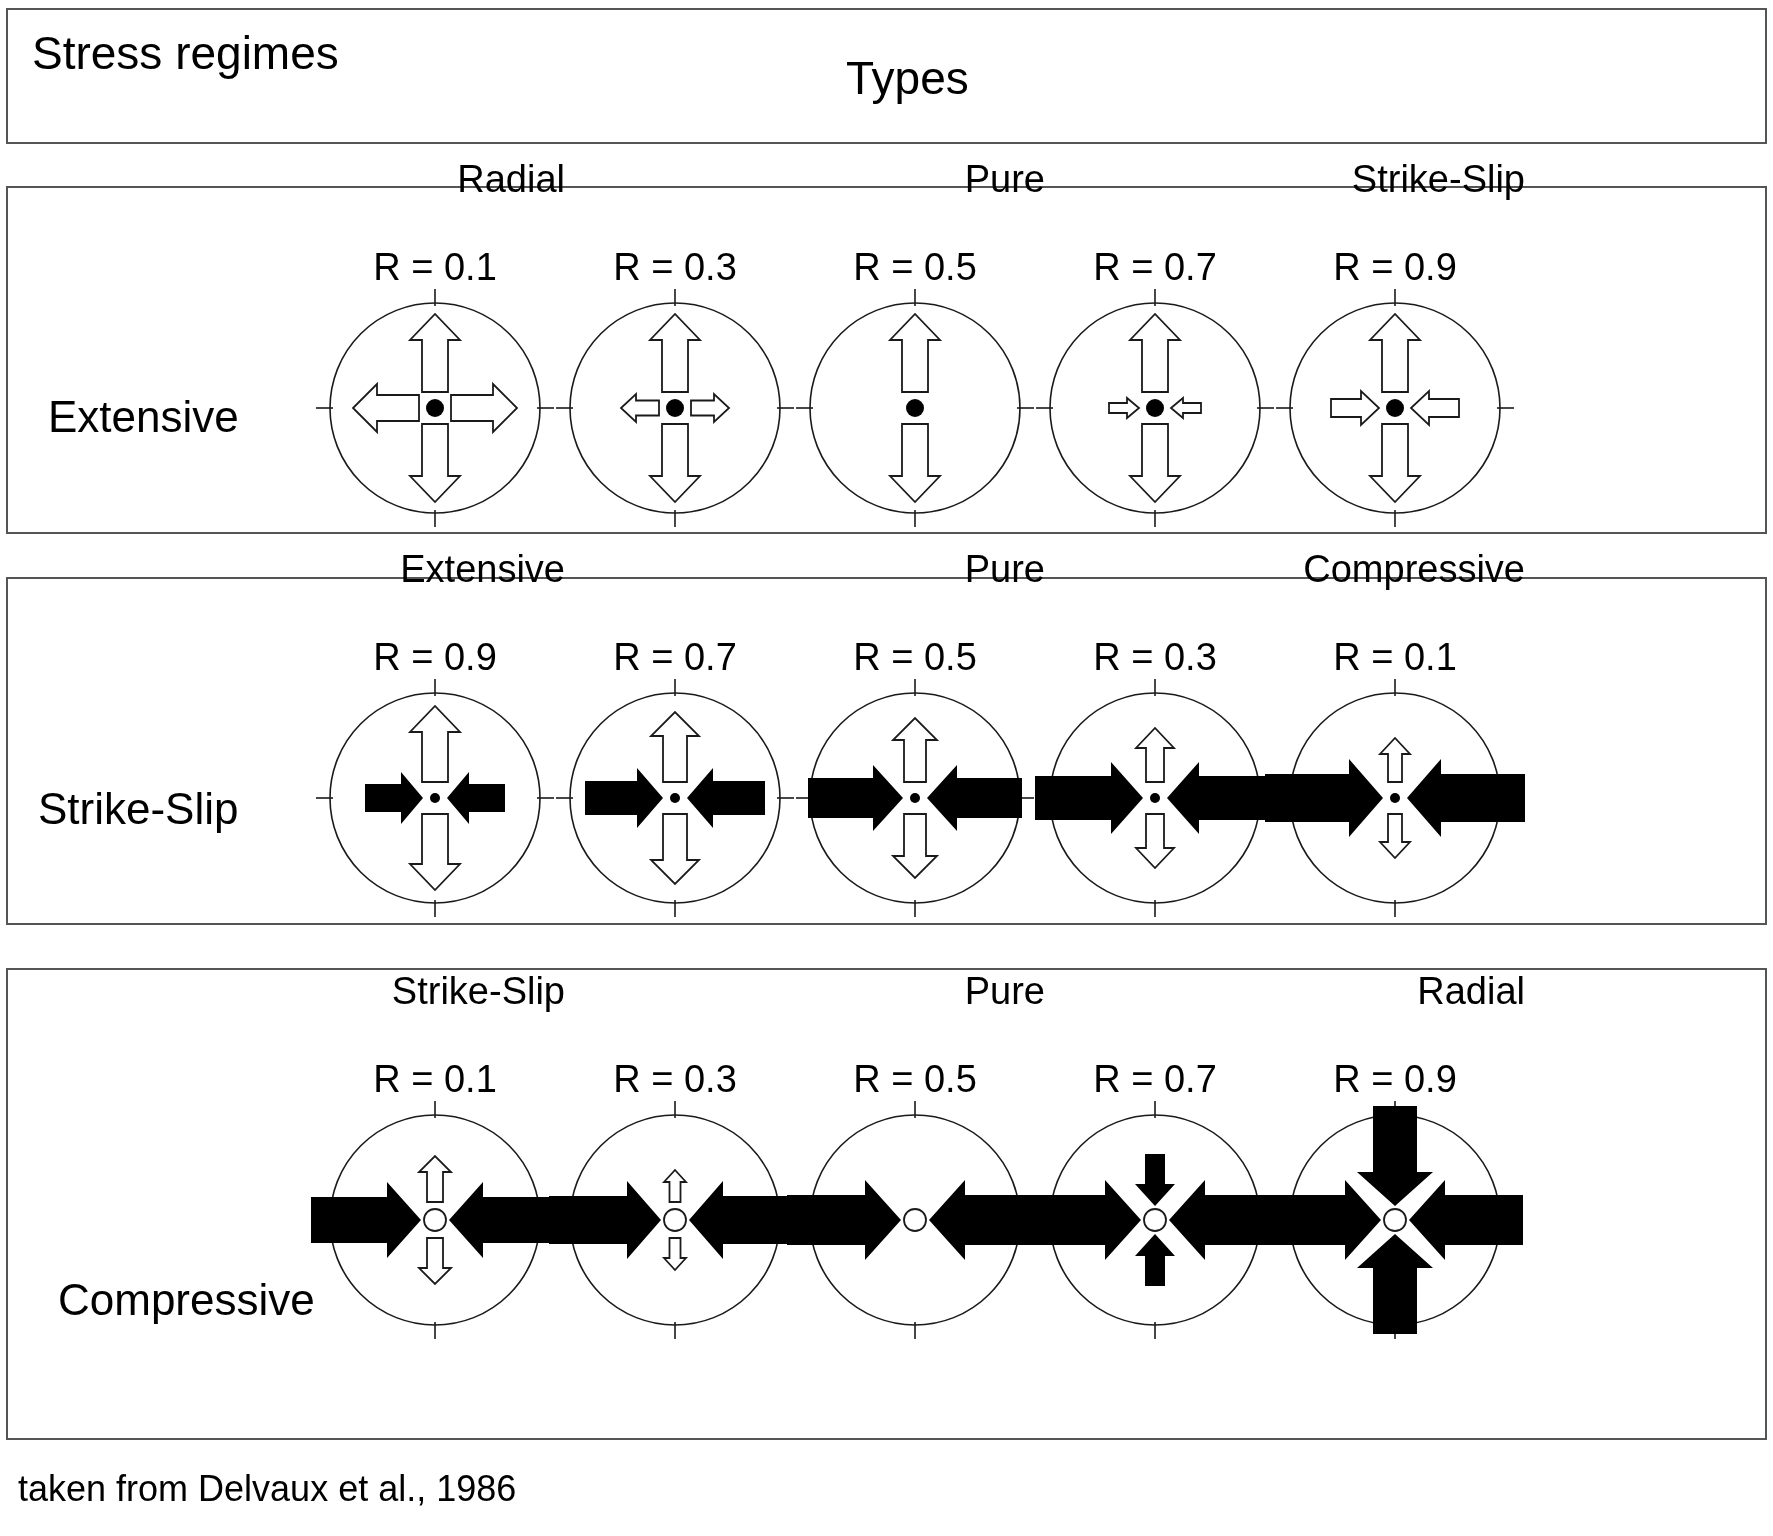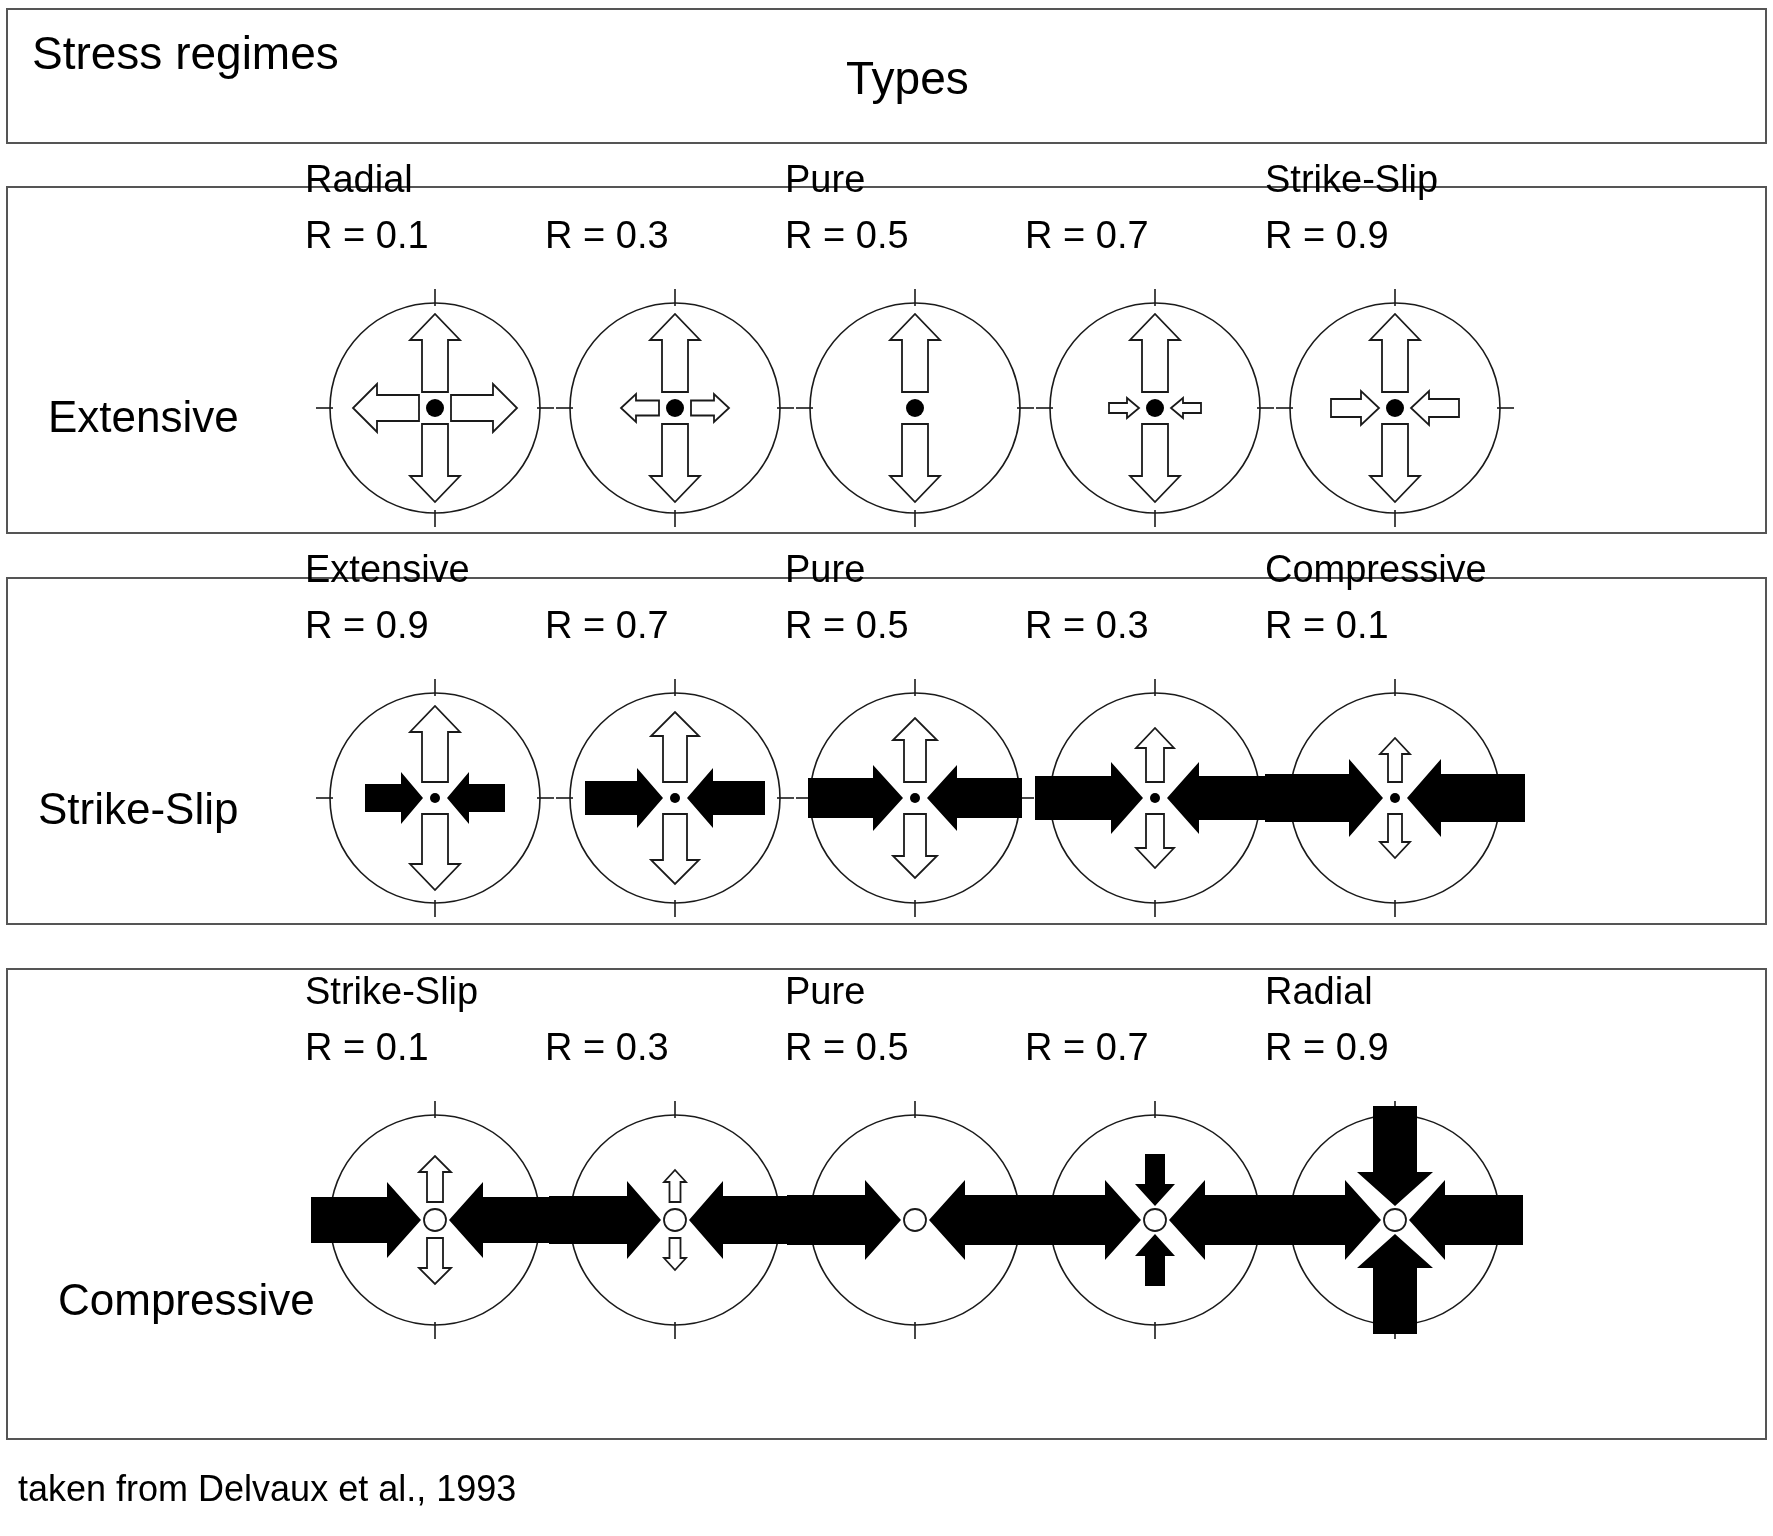--- a/index.html
+++ b/index.html
@@ -40,31 +40,33 @@
     font-size:44px;
     line-height:1;
     white-space:nowrap;
   }
 
   
   .cell{position:absolute;width:260px;}
   .cell .type-name{
     position:absolute;
     left:0;right:0;
-    text-align:left;
+    text-align:right;
     font-size:38px;
     line-height:1.05;
     white-space:nowrap;
   }
   .cell .r-value{
     position:absolute;
     left:0;right:0;
+    text-align:center;
     font-size:38px;
     line-height:1.05;
     white-space:nowrap;
+    margin-top:32px;
   }
   .cell .diagram{
     position:absolute;
     left:0; top:0;
     width:260px;height:260px;
   }
   svg{display:block;overflow:visible;}
 
   .caption{
     position:absolute;
@@ -346,15 +348,15 @@
             <polygon points="108.00,16.00 108.00,82.00 92.00,82.00 130.00,116.00 168.00,82.00 152.00,82.00 152.00,16.00" fill="#000000" stroke="#1a1a1a" stroke-width="0" stroke-linejoin="miter"></polygon>
             <polygon points="152.00,244.00 152.00,178.00 168.00,178.00 130.00,144.00 92.00,178.00 108.00,178.00 108.00,244.00" fill="#000000" stroke="#1a1a1a" stroke-width="0" stroke-linejoin="miter"></polygon>
             <polygon points="2.00,155.00 80.00,155.00 80.00,170.00 116.00,130.00 80.00,90.00 80.00,105.00 2.00,105.00" fill="#000000" stroke="#1a1a1a" stroke-width="0" stroke-linejoin="miter"></polygon>
             <polygon points="258.00,105.00 180.00,105.00 180.00,90.00 144.00,130.00 180.00,170.00 180.00,155.00 258.00,155.00" fill="#000000" stroke="#1a1a1a" stroke-width="0" stroke-linejoin="miter"></polygon>
             <circle cx="130" cy="130" r="11" fill="#ffffff" stroke="#1a1a1a" stroke-width="1.8"></circle>
           </svg>
         </div>
       </div>
     </div>
 
-  <div class="caption">taken from Delvaux et al., 1993</div>
+  <div class="caption">taken from Delvaux et al., 1986</div>
 
 </div>
 
 </body></html>

